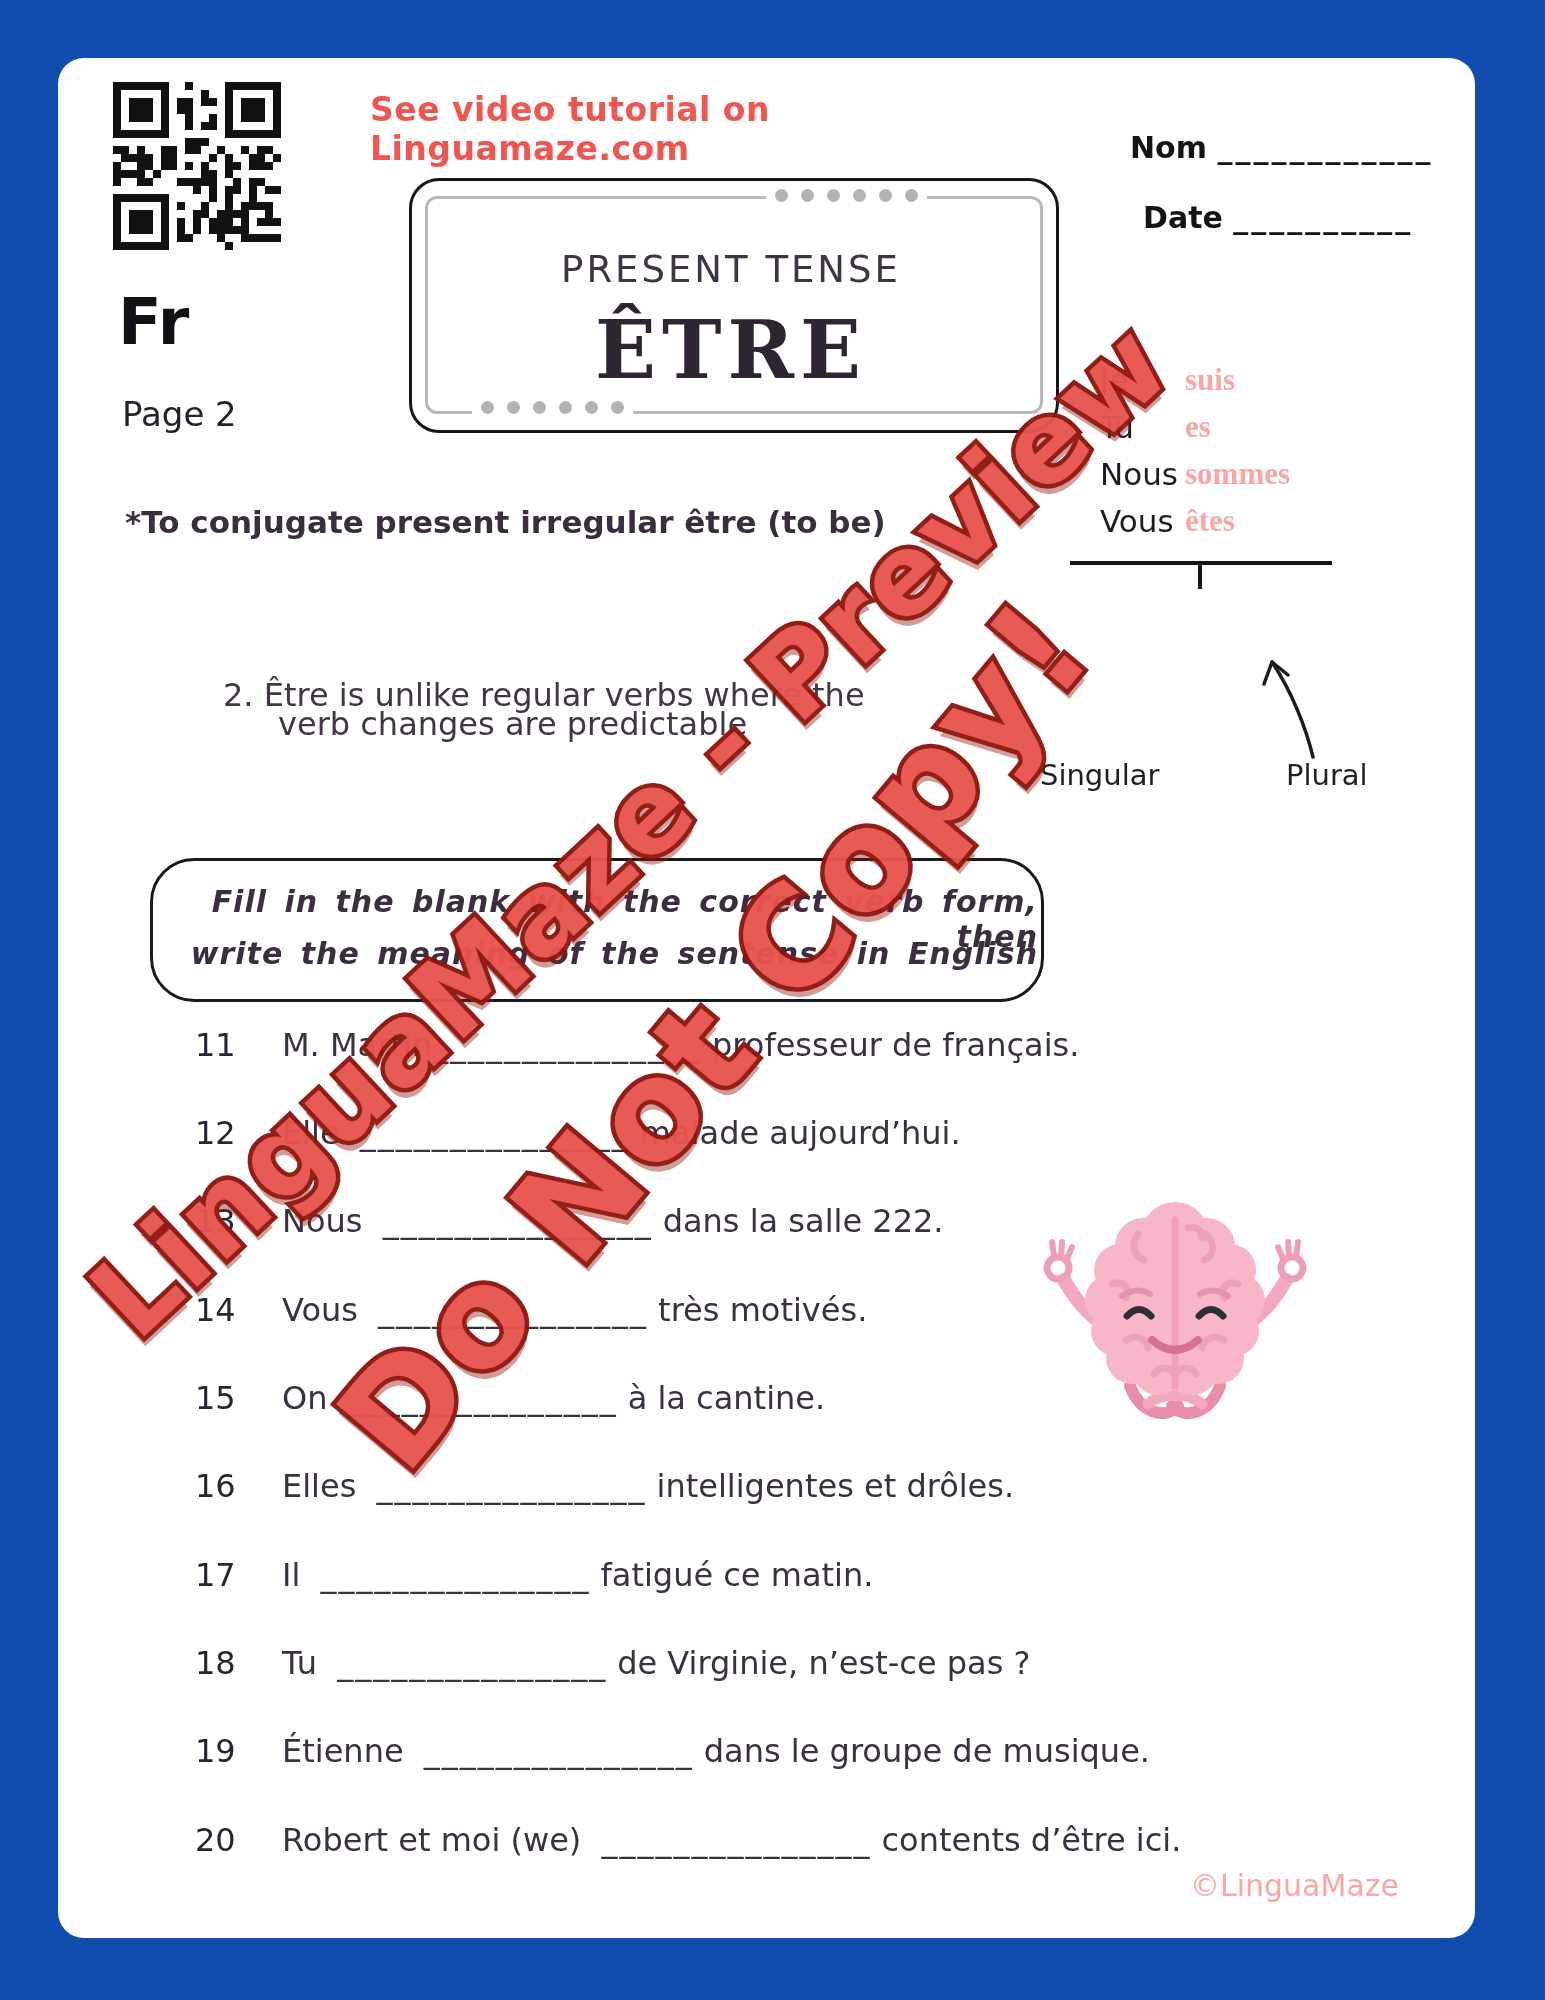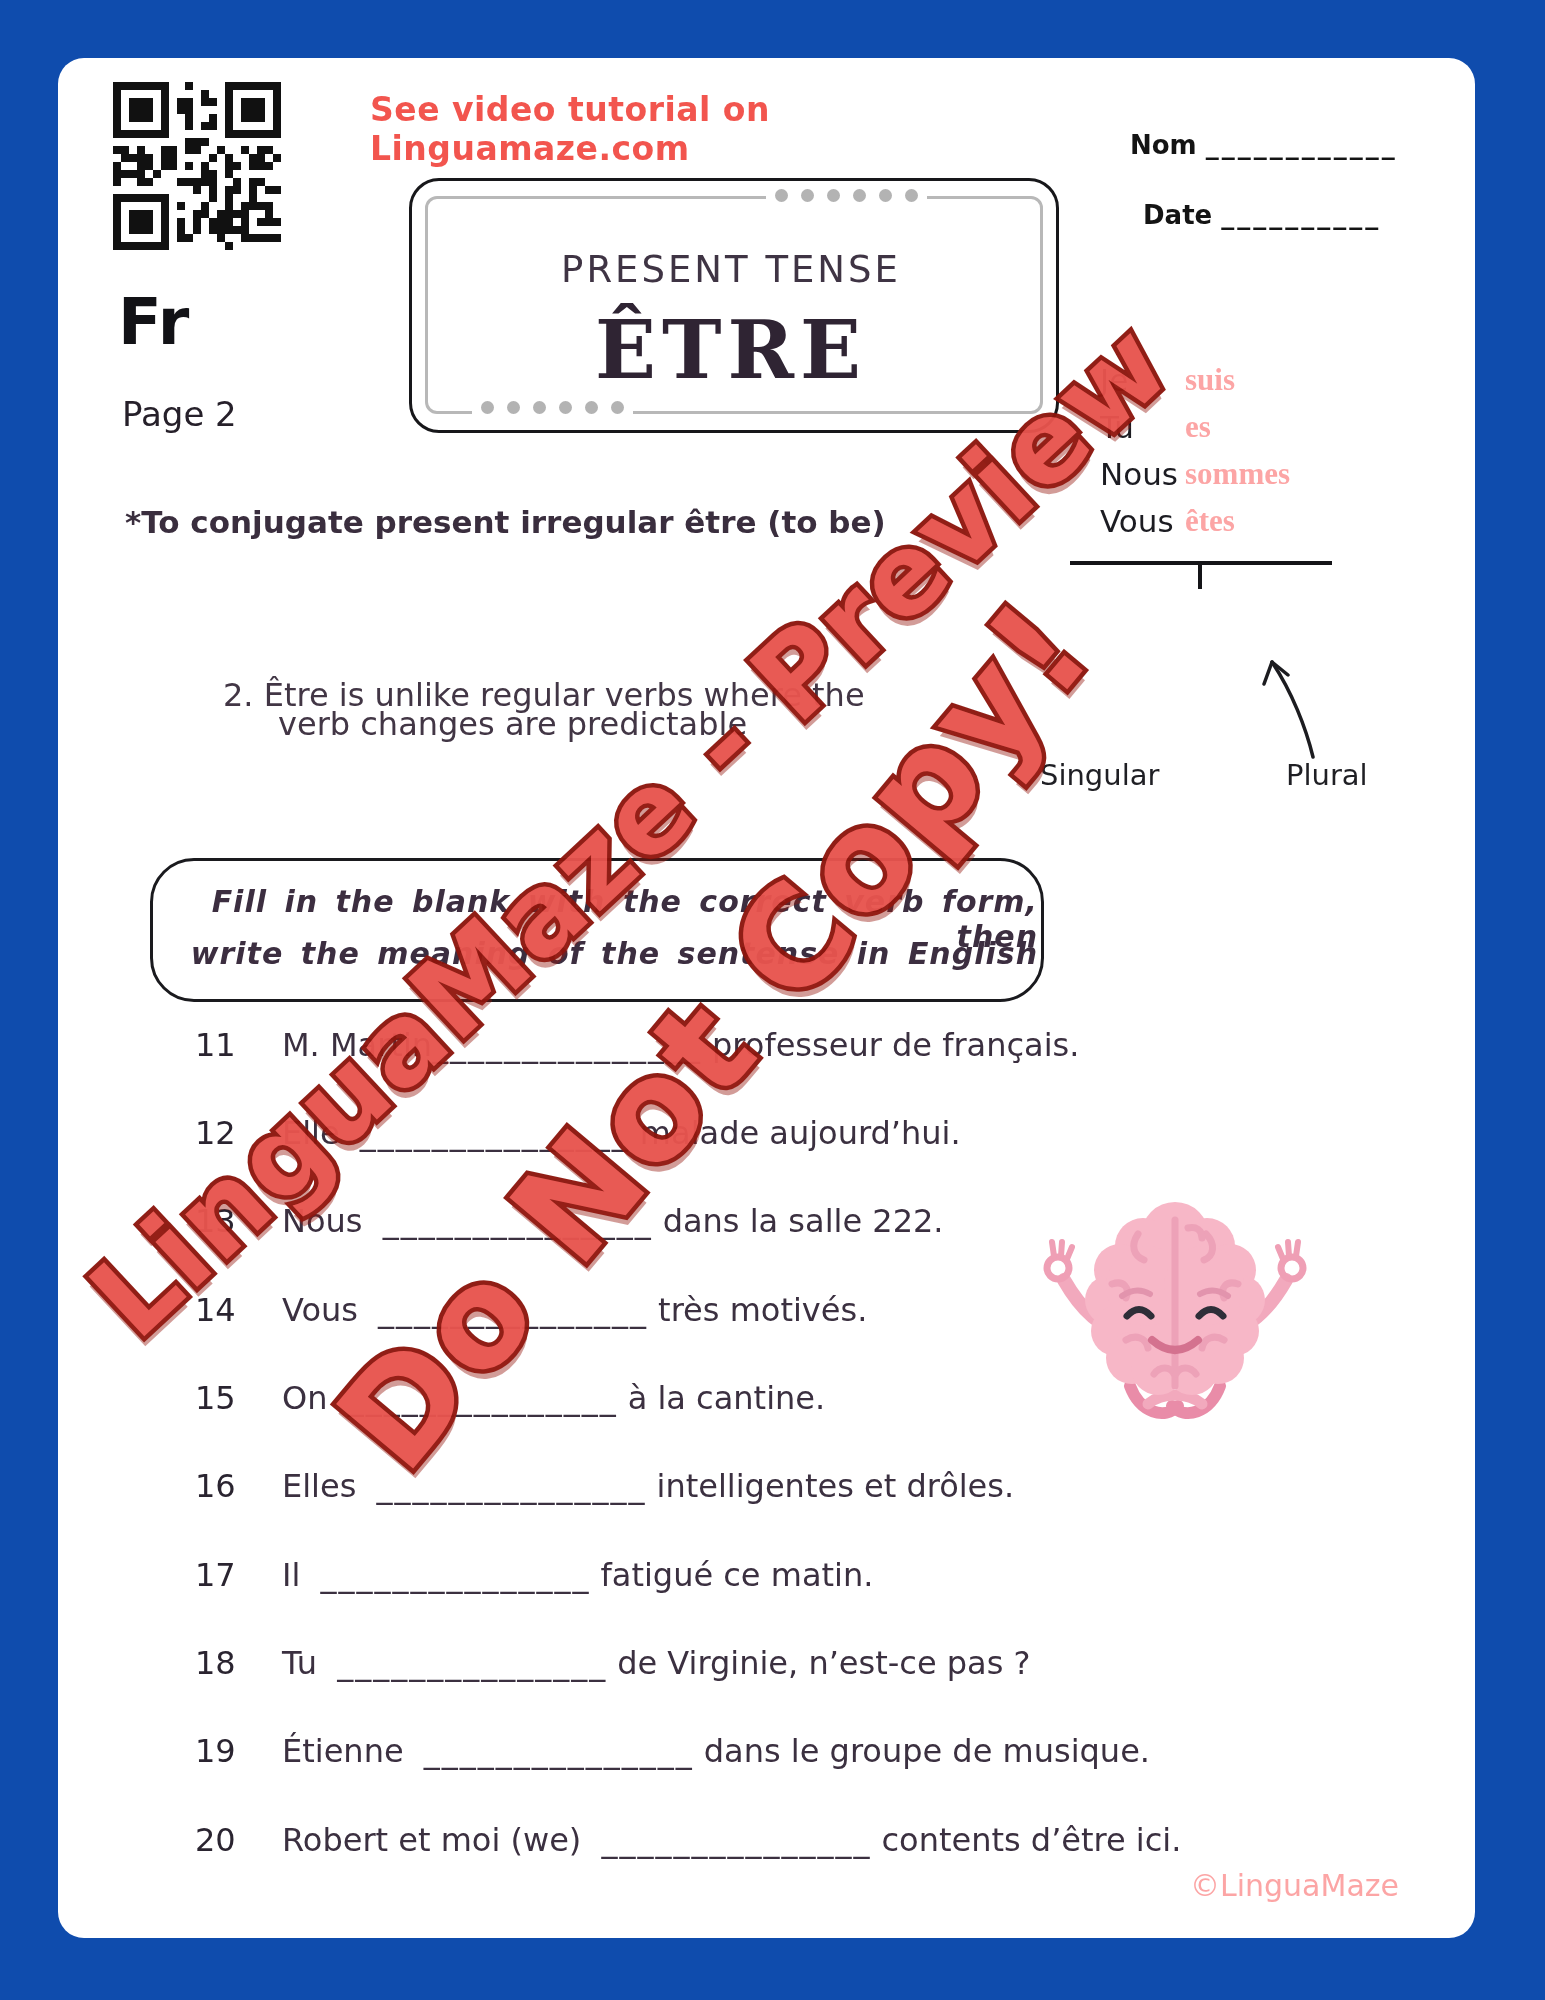--- a/index.html
+++ b/index.html
@@ -10,21 +10,21 @@
 
   
   .qr{left:113px;top:82px;width:168px;height:168px;}
   .lang{left:118px;top:290px;font-size:64px;font-weight:bold;color:#121216;line-height:1;}
   .pagelbl{left:122px;top:394px;font-size:34px;color:#26202a;}
 
   
   .banner{left:370px;top:90px;width:690px;font-size:33px;font-weight:bold;color:#f2554e;letter-spacing:.5px;}
 
   
-  .nomdate{font-size:26px;font-weight:bold;color:#141414;white-space:nowrap;}
+  .nomdate{font-size:30px;font-weight:bold;color:#141414;white-space:nowrap;}
   .nom{left:1130px;top:130px;}
   .date{left:1143px;top:200px;}
   .nd-blank{letter-spacing:3px;font-weight:bold;}
 
   
   .tbox{left:409px;top:178px;width:644px;height:249px;border:3.5px solid #17171a;border-radius:30px;background:#fff;}
   .tbox-inner{left:425px;top:196px;width:612px;height:212px;border:3px solid #b8b8b8;border-radius:12px;}
   .dotrow{display:flex;gap:13px;background:#fff;padding:0 9px;}
   .dot{width:13px;height:13px;border-radius:50%;background:#b3b3b3;}
   .dots-top{left:766px;top:189px;}

